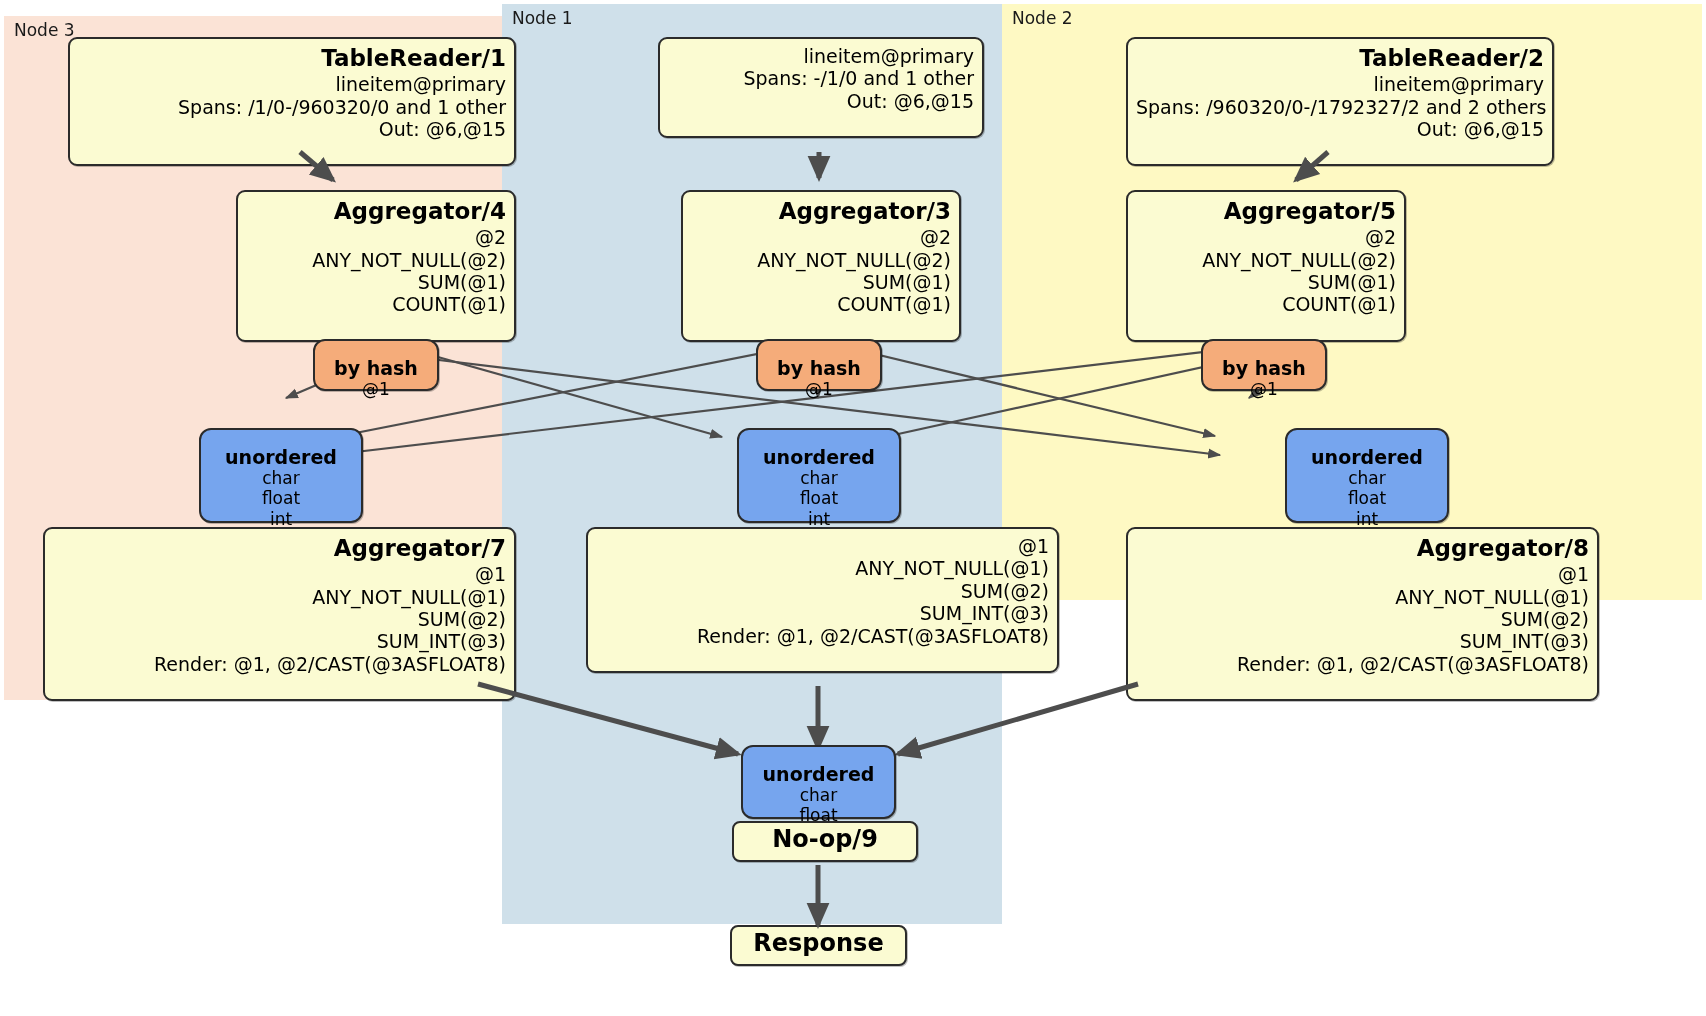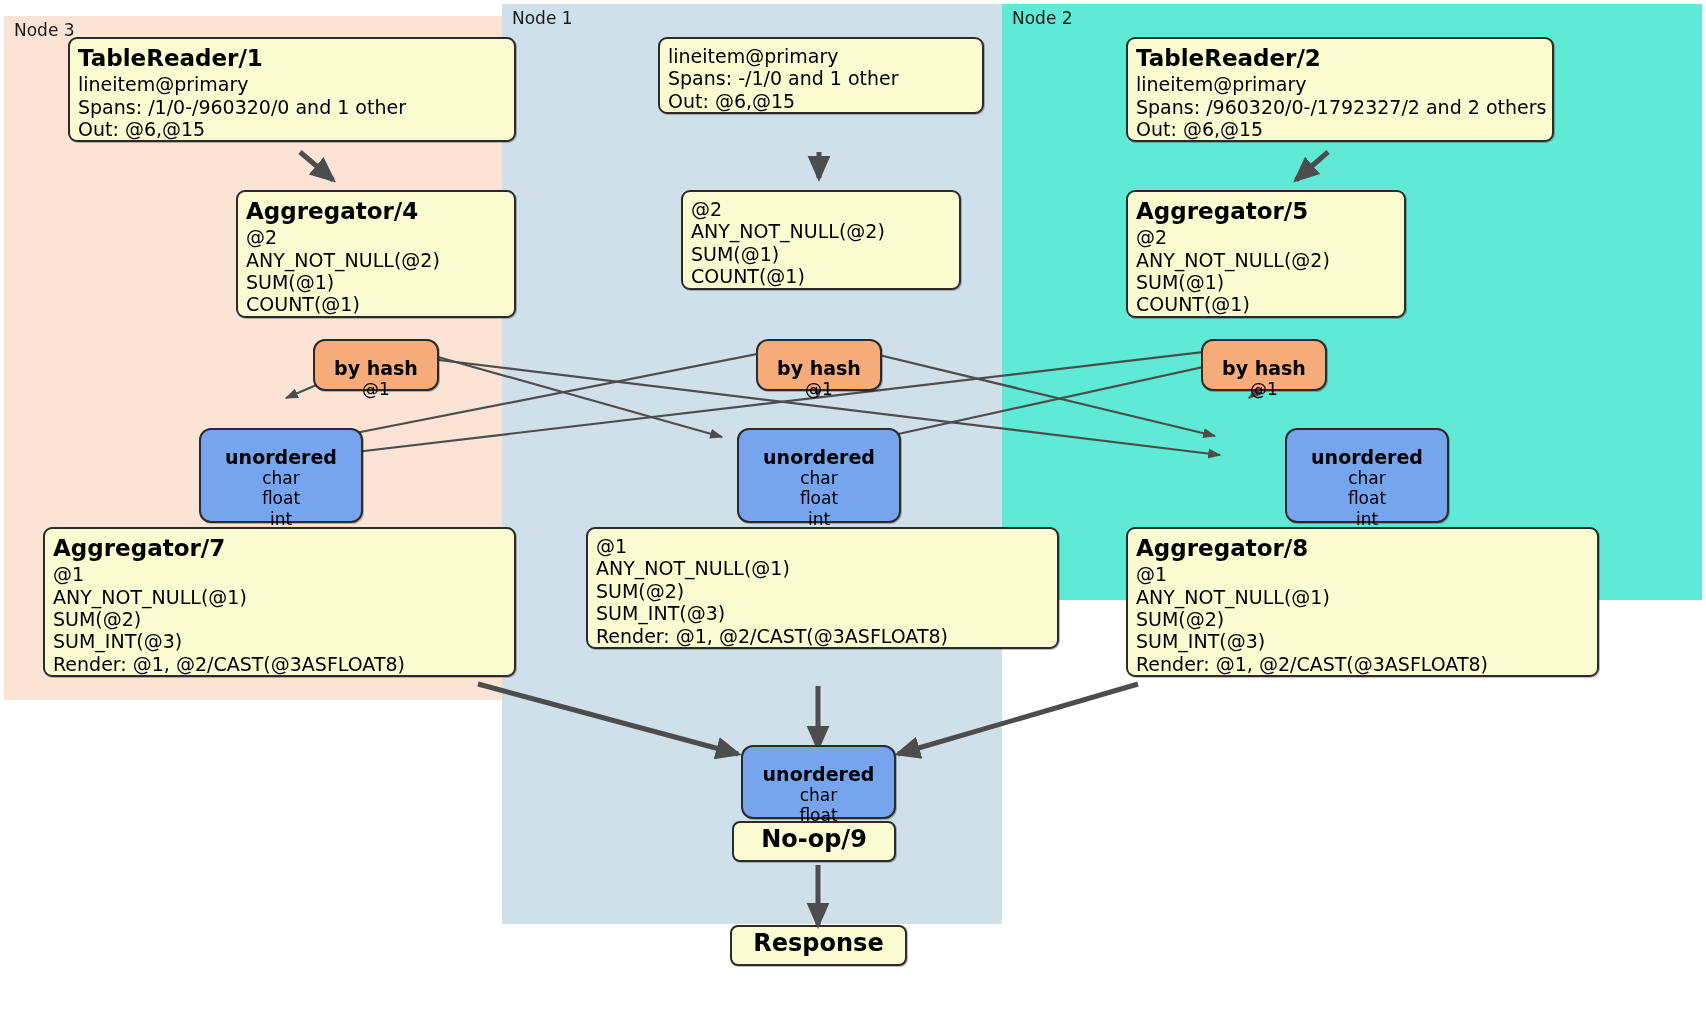--- a/index.html
+++ b/index.html
@@ -34,32 +34,32 @@
   #panel-node3 {
     left: 4px; top: 16px; width: 498px; height: 684px;
     background: #fbe3d6;
   }
   #panel-node1 {
     left: 502px; top: 4px; width: 500px; height: 920px;
     background: #cfe0ea;
   }
   #panel-node2 {
     left: 1002px; top: 4px; width: 700px; height: 596px;
-    background: #5eead4;
+    background: #fef9c3;
   }
 
   
   .proc-box {
     position: absolute;
     box-sizing: border-box;
     background: #fbfbd2;
     border: 2px solid #2b2b2b;
     border-radius: 9px;
-    text-align: left;
-    padding: 6px 8px 0 8px;
+    text-align: right;
+    padding: 6px 8px 24px 8px;
     line-height: 1.18;
     color: #000;
     box-shadow: 1px 1px 0 rgba(0,0,0,0.25);
   }
   .proc-box .title {
     font-weight: bold;
     font-size: 23px;
     letter-spacing: 0px;
     display: block;
     margin-bottom: 1px;
@@ -193,20 +193,21 @@
 
   <div class="proc-box" id="agg4" style="left:236px; top:190px; width:280px;">
     <span class="title">Aggregator/4</span>
     <span class="ln">@2</span>
     <span class="ln">ANY_NOT_NULL(@2)</span>
     <span class="ln">SUM(@1)</span>
     <span class="ln">COUNT(@1)</span>
   </div>
 
   <div class="proc-box" id="agg3" style="left:681px; top:190px; width:280px;">
+    <span class="title">Aggregator/3</span>
     <span class="ln">@2</span>
     <span class="ln">ANY_NOT_NULL(@2)</span>
     <span class="ln">SUM(@1)</span>
     <span class="ln">COUNT(@1)</span>
   </div>
 
   <div class="proc-box" id="agg5" style="left:1126px; top:190px; width:280px;">
     <span class="title">Aggregator/5</span>
     <span class="ln">@2</span>
     <span class="ln">ANY_NOT_NULL(@2)</span>
@@ -271,21 +272,21 @@
     <span class="ln">SUM_INT(@3)</span>
     <span class="ln">Render: @1, @2/CAST(@3ASFLOAT8)</span>
   </div>
 
   <div class="router unordered" id="uno-f" style="left:741px; top:745px; width:155px; height:74px;">
     <span class="rtitle">unordered</span>
     <span class="rln">char</span>
     <span class="rln">float</span>
   </div>
 
-  <div class="small-box" id="noop9" style="left:732px; top:821px; width:164px; height:41px; line-height:37px;">
+  <div class="small-box" id="noop9" style="left:732px; top:821px; width:186px; height:41px; line-height:37px;">
     <span class="title">No-op/9</span>
   </div>
 
   <div class="small-box" id="response" style="left:730px; top:925px; width:177px; height:41px; line-height:37px;">
     <span class="title">Response</span>
   </div>
 
 </div>
 
 </body></html>

